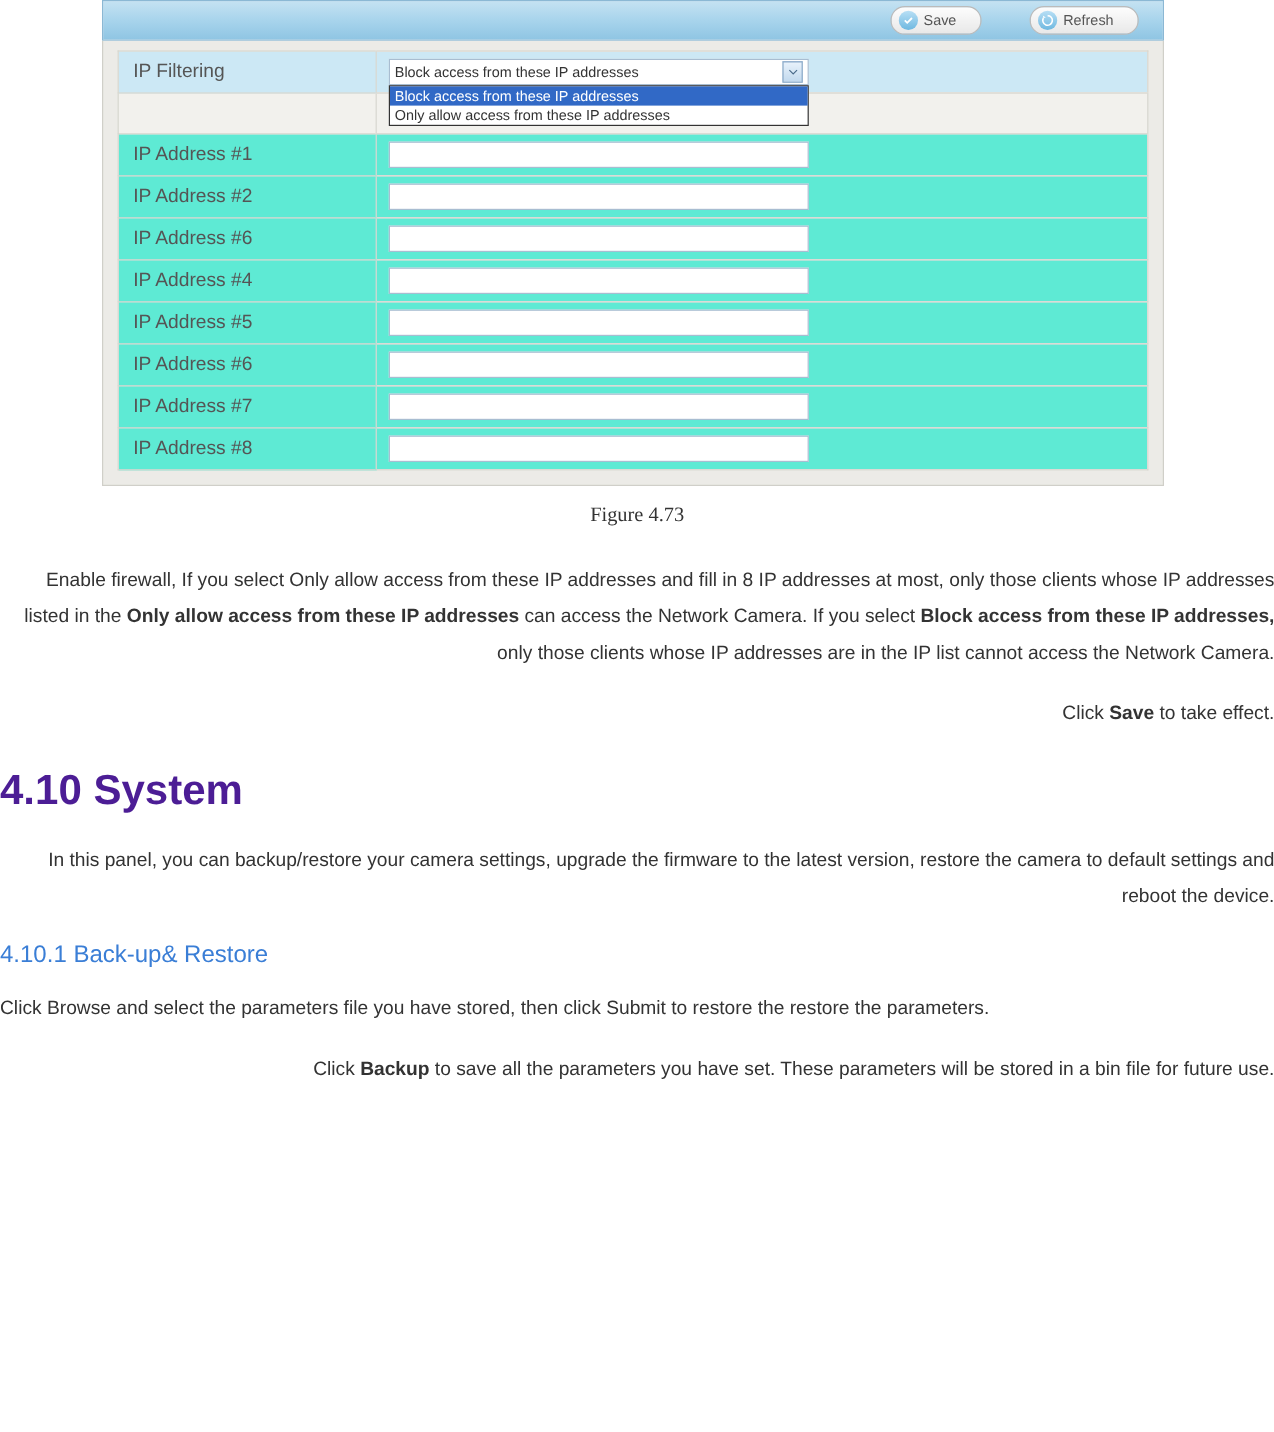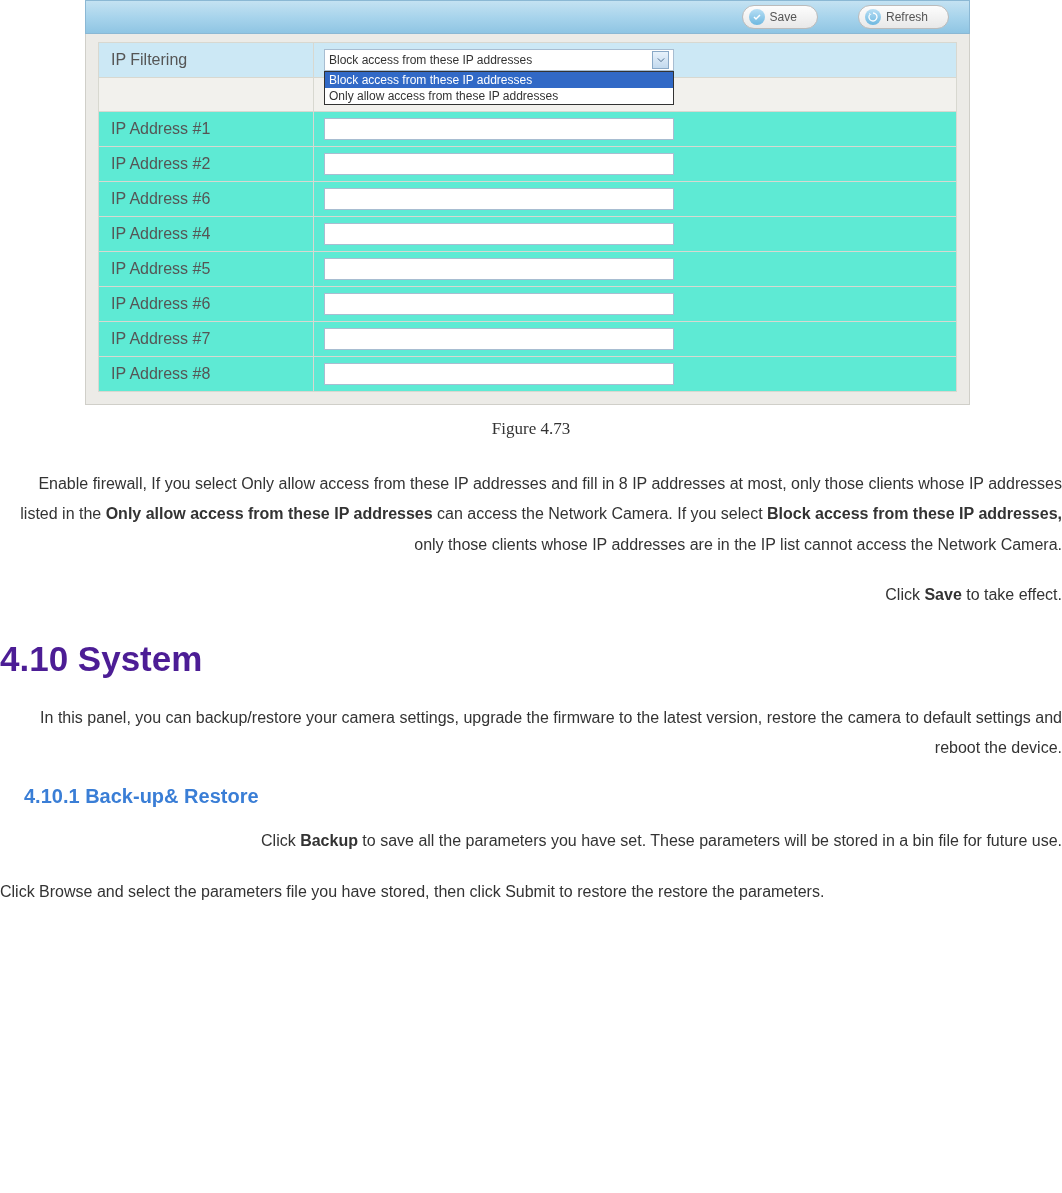--- a/index.html
+++ b/index.html
@@ -177,24 +177,23 @@
     
     .h1 {
       font-size: 35px;
       font-weight: bold;
       color: #4c1d95;
       margin: 28px 0 24px 0;
     }
     
     .h2 {
       font-size: 20px;
-      font-weight: bold;
+      font-weight: normal;
       color: #3a7ed6;
       margin: 22px 0 18px 0;
-      padding-left: 24px;
     }
     
     .justify { text-align: justify; }
     
     b { font-weight: bold; }
   </style>
 </head>
 <body>
 
 <div class="screenshot-container">
@@ -298,19 +297,19 @@
   <p class="para">
     <span>Click </span><b>Save</b><span> to take effect.</span>
   </p>
 
   <h2 class="h1">4.10    System</h2>
 
   <p class="para">In this panel, you can backup/restore your camera settings, upgrade the firmware to the latest version, restore the camera to default settings and reboot the device.</p>
 
   <h3 class="h2">4.10.1    Back-up&amp; Restore</h3>
 
+  <p class="para justify">Click Browse and select the parameters file you have stored, then click Submit to restore the restore the parameters.</p>
+
   <p class="para">
     <span>Click </span><b>Backup</b><span> to save all the parameters you have set. These parameters will be stored in a bin file for future use.</span>
   </p>
 
-  <p class="para justify">Click Browse and select the parameters file you have stored, then click Submit to restore the restore the parameters.</p>
-
 </div>
 
 </body></html>

